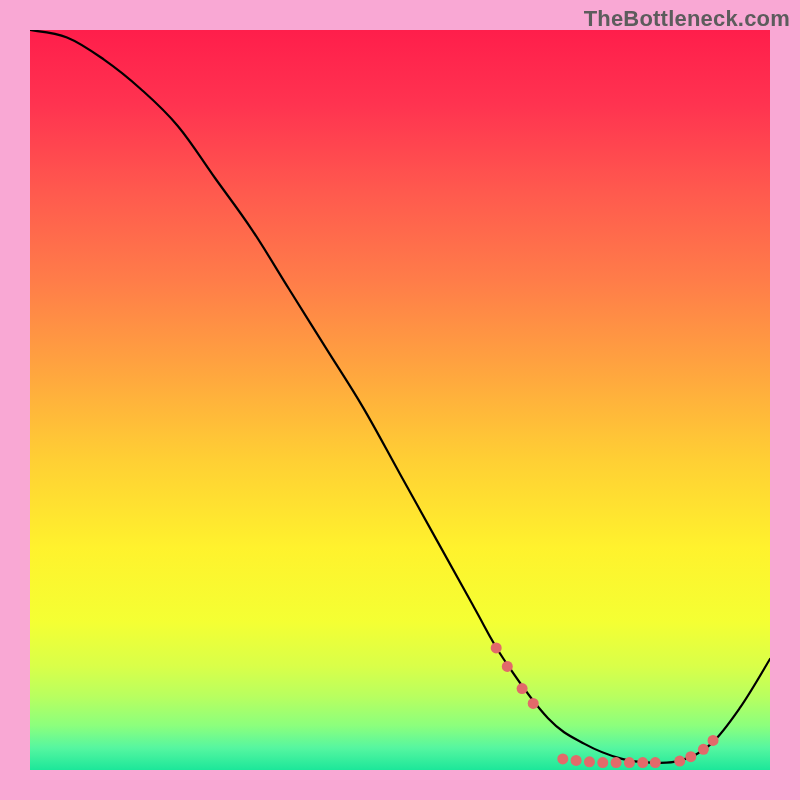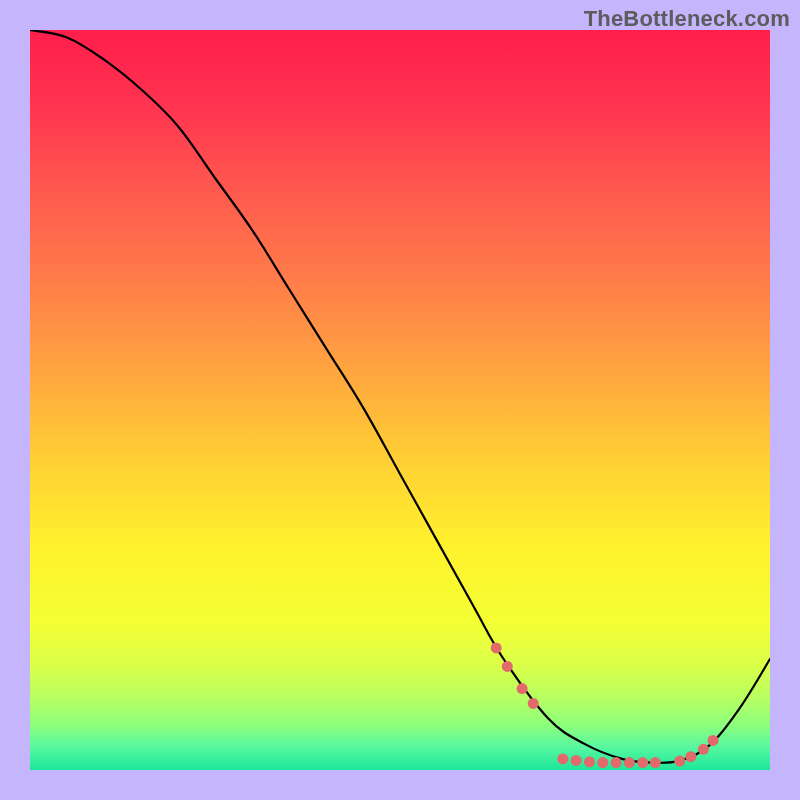--- a/index.html
+++ b/index.html
@@ -8,21 +8,21 @@
     width: 800px;
     height: 800px;
     background: #000;
     font-family: Arial, Helvetica, sans-serif;
     overflow: hidden;
   }
   .frame {
     position: relative;
     width: 800px;
     height: 800px;
-    background: #c4b5fd;
+    background: #f9a8d4;
   }
   .watermark {
     position: absolute;
     top: 6px;
     right: 10px;
     color: #5c5c5c;
     font-size: 22px;
     font-weight: 600;
     letter-spacing: 0.2px;
     z-index: 5;

